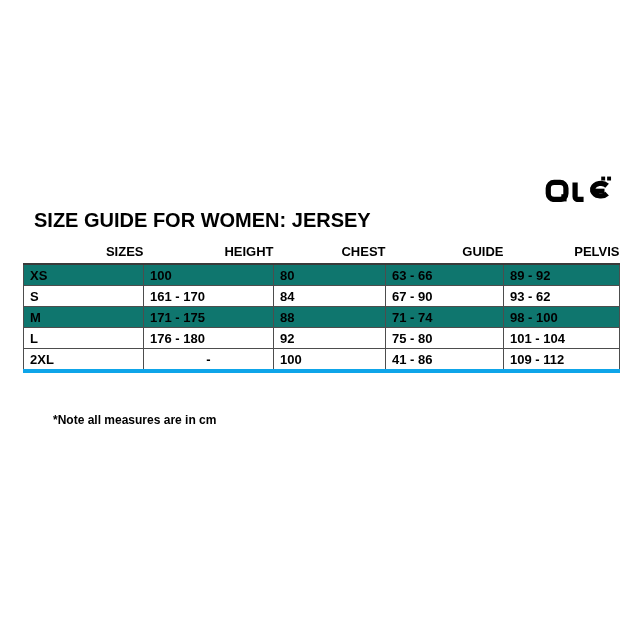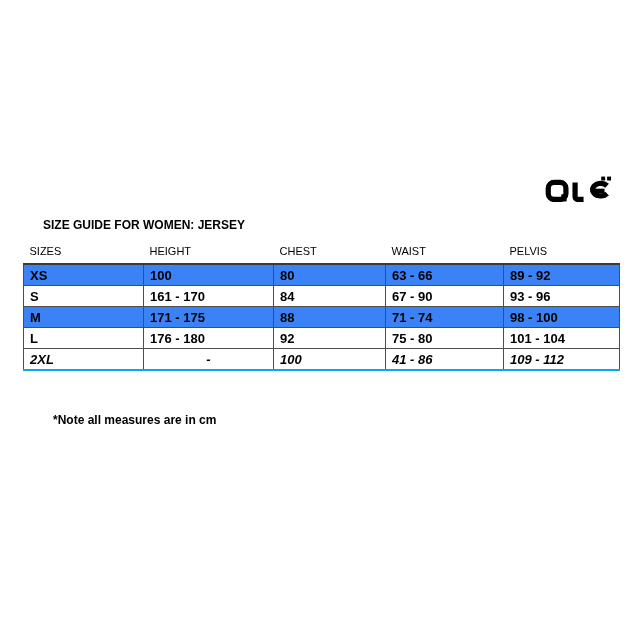--- a/index.html
+++ b/index.html
@@ -17,60 +17,60 @@
     top: 176px;
     left: 545px;
     width: 68px;
     height: 26px;
   }
   .logo svg { display: block; width: 100%; height: 100%; }
   .title {
     position: absolute;
     top: 202px;
     left: 27px;
-    margin: 16px;
-    font-size: 12px;
+    margin: 7px;
+    font-size: 20px;
     font-weight: bold;
     letter-spacing: 0;
     white-space: nowrap;
   }
   .size-table {
     position: absolute;
     top: 242px;
     left: 23px;
     width: 596px;
     border-collapse: collapse;
     table-layout: fixed;
   }
   .size-table col.c1 { width: 120px; }
   .size-table col.c2 { width: 130px; }
   .size-table col.c3 { width: 112px; }
   .size-table col.c4 { width: 118px; }
   .size-table col.c5 { width: 116px; }
   .size-table th {
     border: none;
     border-bottom: 2px solid #3a3a3a;
-    text-align: left;
+    text-align: right;
     padding: 0 0 3px 6px;
     height: 18px;
-    font-size: 11px;
-    font-weight: normal;
+    font-size: 13px;
+    font-weight: bold;
     white-space: nowrap;
   }
   .size-table td {
     border: 1px solid #4d4d4d;
     text-align: left;
     padding: 0 0 0 6px;
     height: 20px;
     font-size: 13px;
     font-weight: bold;
     white-space: nowrap;
   }
-  .size-table tbody tr:last-child td { border-bottom: 2px solid #0ea5e9; font-style: italic; }
-  .size-table tr.shaded td { background: #3b82f6; }
+  .size-table tbody tr:last-child td { border-bottom: 4px solid #0ea5e9; }
+  .size-table tr.shaded td { background: #0f766e; }
   .size-table td.center { text-align: center; padding-left: 0; }
   .note {
     position: absolute;
     top: 397px;
     left: 37px;
     margin: 16px;
     font-size: 12px;
     font-weight: bold;
     white-space: nowrap;
   }
@@ -104,38 +104,38 @@
         <col class="c2">
         <col class="c3">
         <col class="c4">
         <col class="c5">
     </colgroup>
     <thead>
       <tr>
           <th>SIZES</th>
           <th>HEIGHT</th>
           <th>CHEST</th>
-          <th>WAIST</th>
+          <th>GUIDE</th>
           <th>PELVIS</th>
         </tr>
     </thead>
     <tbody>
         <tr class="shaded">
           <td>XS</td>
           <td>100</td>
           <td>80</td>
           <td>63 - 66</td>
           <td>89 - 92</td>
         </tr>
         <tr>
           <td>S</td>
           <td>161 - 170</td>
           <td>84</td>
           <td>67 - 90</td>
-          <td>93 - 96</td>
+          <td>93 - 62</td>
         </tr>
         <tr class="shaded">
           <td>M</td>
           <td>171 - 175</td>
           <td>88</td>
           <td>71 - 74</td>
           <td>98 - 100</td>
         </tr>
         <tr>
           <td>L</td>

